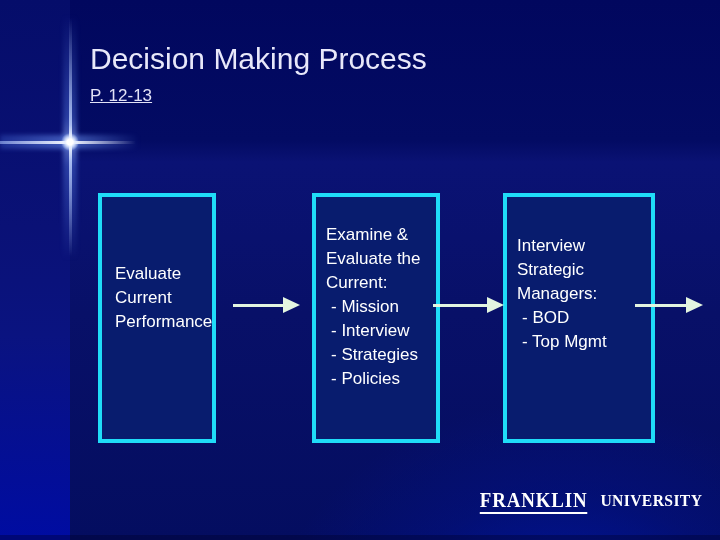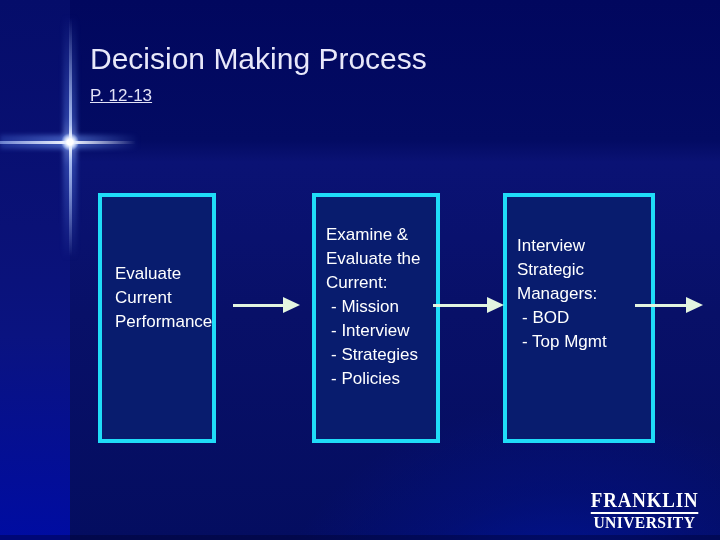--- a/index.html
+++ b/index.html
@@ -72,21 +72,21 @@
     position:absolute; top:297px; width:0; height:0;
     border-top:8px solid transparent; border-bottom:8px solid transparent;
     border-left:17px solid #e3f5e0;
   }
   .al-1 { left:233px; width:53px; }  .ah-1 { left:283px; }
   .al-2 { left:433px; width:56px; }  .ah-2 { left:487px; }
   .al-3 { left:635px; width:54px; }  .ah-3 { left:686px; }
   
   .logo {
     position:absolute; right:13px; top:489px;
-    display:flex; flex-direction:column; align-items:center;
+    display:flex; flex-direction:row; align-items:center;
     color:#ffffff; font-family:"Liberation Serif", serif; font-weight:bold;
   }
   .logo-top {
     font-size:22px; line-height:1; letter-spacing:1px;
     transform:scaleX(0.86); transform-origin:center;
     border-bottom:2px solid #ffffff; padding-bottom:1px;
   }
   .logo-bottom {
     font-size:17px; line-height:1.1; letter-spacing:0.4px;
     transform:scaleX(0.92); transform-origin:center;

